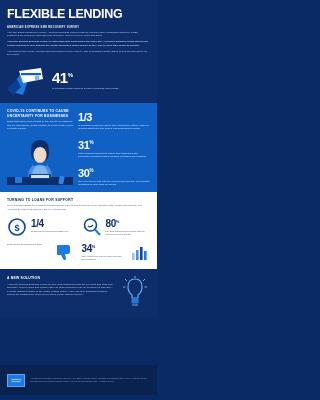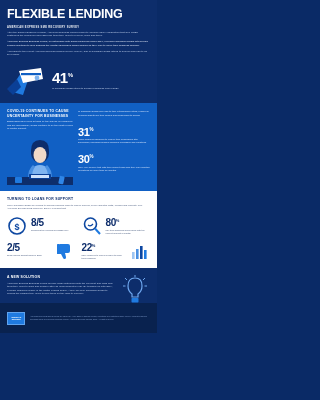--- a/index.html
+++ b/index.html
@@ -3,21 +3,21 @@
 <meta charset="utf-8">
 <style>
   * { margin:0; padding:0; box-sizing:border-box; }
   html,body { width:157px; height:400px; }
   body {
     font-family:"Liberation Sans", sans-serif;
     background:#0a2a66;
     overflow:hidden;
     position:relative;
   }
-  .page { width:157px; height:333px; position:relative; }
+  .page { width:157px; height:395px; position:relative; }
 
   
   .header { background:#0d2d6b; padding:8px 7px 5px 7px; position:relative; }
   .title {
     color:#ffffff; font-weight:bold; font-size:12.5px; line-height:12.5px;
     letter-spacing:-0.3px;
   }
   .title .l2 { display:block; }
   .eyebrow {
     color:#ffffff; font-size:2.6px; font-weight:bold; letter-spacing:0.35px;
@@ -144,20 +144,21 @@
             <rect x="0" y="44" width="66" height="8" fill="#0d2d6b"></rect>
             <rect x="22" y="41" width="22" height="5" rx="0.6" fill="#0a3f96"></rect>
             <rect x="24" y="42" width="18" height="3" fill="#cfe2fb"></rect>
             <rect x="8" y="44" width="7" height="6" rx="0.8" fill="#1f7ae0"></rect>
             <rect x="52" y="43" width="5" height="8" rx="1" fill="#2f86e8" transform="rotate(12 54 47)"></rect>
           </svg>
         </div>
       </div>
       <div class="covid-right">
         <div class="stat-block">
+          <div class="bignum-sm"><span>1/3</span><sup></sup></div>
           <div class="statcap-sm">of Canadian SMEs have had to take extraordinary steps, pulling up personal assets like their homes and businesses to borrow</div>
         </div>
         <div class="stat-block">
           <div class="bignum-sm"><span>31</span><sup>%</sup></div>
           <div class="statcap-sm">made personal sacrifices to ensure their businesses stay successful, including forgoing personal purchases and vacations</div>
         </div>
         <div class="stat-block">
           <div class="bignum-sm"><span>30</span><sup>%</sup></div>
           <div class="statcap-sm">Only 40% believe that with their current cash flow they can maintain operations for more than six months</div>
         </div>
@@ -171,55 +172,54 @@
 
     <div class="loans-grid">
       <div class="cell">
         <div class="cell-ico">
           <svg viewBox="0 0 20 20" width="20" height="20">
             <circle cx="10" cy="10" r="8" fill="none" stroke="#0d47a1" stroke-width="1.6"></circle>
             <text x="10" y="13.5" font-size="9" font-weight="bold" fill="#0d47a1" text-anchor="middle" font-family="Liberation Sans, sans-serif">$</text>
           </svg>
         </div>
         <div class="cell-txt">
-          <div class="bignum-d"><span>8/5</span><sup></sup></div>
+          <div class="bignum-d"><span>1/4</span><sup></sup></div>
           <div class="statcap-d">described the process as hassle free</div>
         </div>
       </div>
 
       <div class="cell">
         <div class="cell-ico">
           <svg viewBox="0 0 20 20" width="20" height="20">
             <circle cx="8.5" cy="8" r="6" fill="none" stroke="#0d47a1" stroke-width="1.6"></circle>
             <line x1="13" y1="12.5" x2="18" y2="18" stroke="#1f7ae0" stroke-width="2"></line>
             <path d="M6 9 q2.5 2 5 -1" fill="none" stroke="#0d47a1" stroke-width="1.2"></path>
           </svg>
         </div>
         <div class="cell-txt">
           <div class="bignum-d"><span>80</span><sup>%</sup></div>
           <div class="statcap-d">say their business would grow with the correct amount of capital</div>
         </div>
       </div>
 
       <div class="cell">
         <div class="cell-txt">
-          <div class="bignum-d"><span>2/5</span><sup></sup></div>
           <div class="statcap-d">SME owners sought loans in 2020</div>
         </div>
         <div class="cell-ico">
           <svg viewBox="0 0 20 20" width="20" height="20">
             <path d="M4 3 h8 q2 0 2 2 v5 q0 2 -2 2 h-3 l1 4 q.4 2 -1.4 2 q-1.2 0 -1.8 -1.6 L5 13 H4 Z" fill="#1f7ae0"></path>
             <rect x="1" y="3" width="3" height="10" rx="0.6" fill="#1f7ae0"></rect>
           </svg>
         </div>
       </div>
 
       <div class="cell">
         <div class="cell-txt">
-          <div class="bignum-d"><span>22</span><sup>%</sup></div>
+          <div class="bignum-d"><span>34</span><sup>%</sup></div>
           <div class="statcap-d">have resolved to find new ways to grow their business</div>
         </div>
         <div class="cell-ico">
           <svg viewBox="0 0 20 20" width="20" height="20">
             <rect x="2" y="11" width="2.6" height="7" fill="#9ec5f2"></rect>
             <rect x="6" y="8" width="2.6" height="10" fill="#4a90e2"></rect>
             <rect x="10" y="5" width="2.6" height="13" fill="#0d47a1"></rect>
             <rect x="14" y="9" width="2.6" height="9" fill="#1f7ae0"></rect>
           </svg>
         </div>

